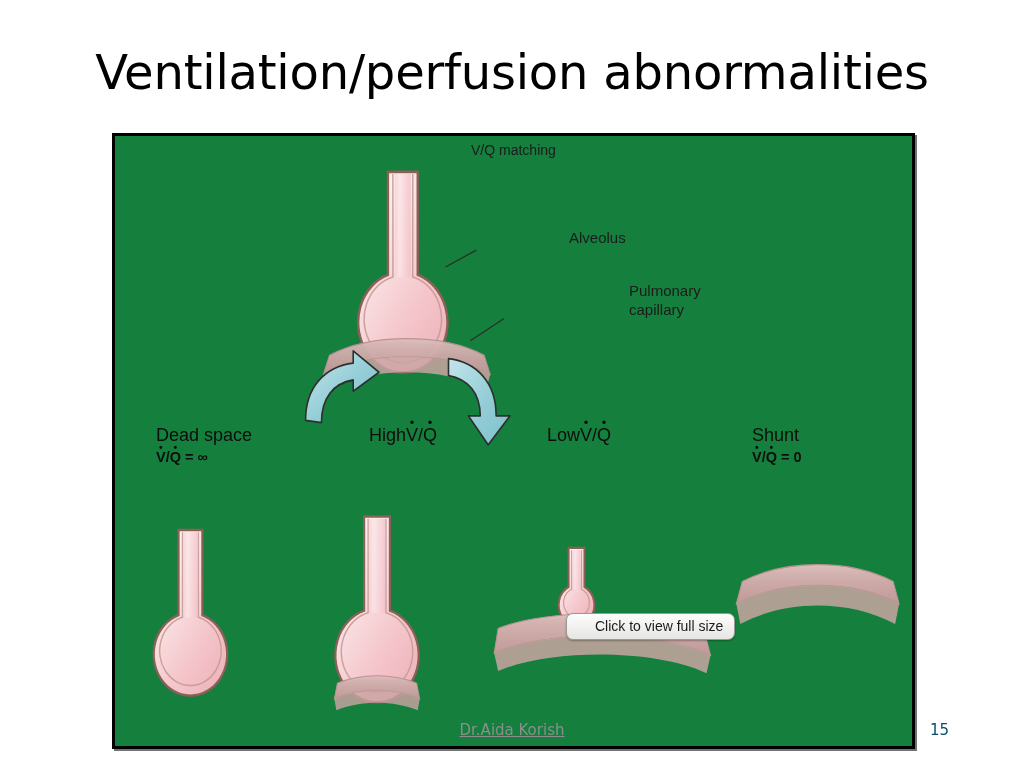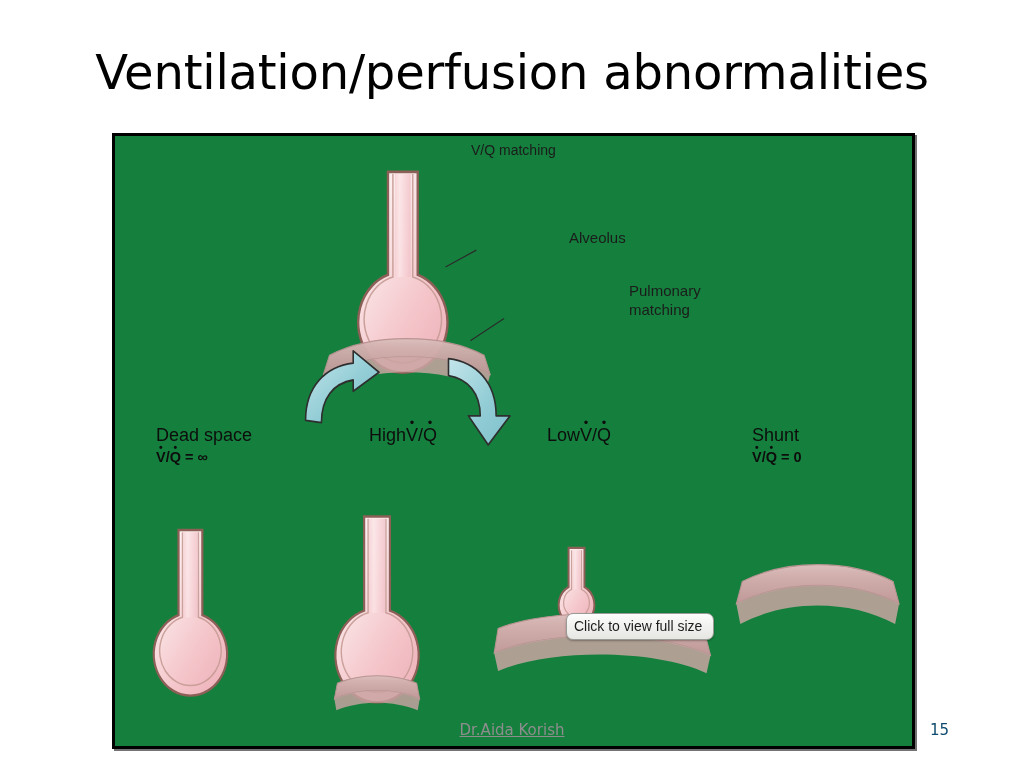--- a/index.html
+++ b/index.html
@@ -91,21 +91,21 @@
     transform: translateX(-50%);
     font-size: 0.72em;
     line-height: 1;
   }
 
   
   #view-full-size-tooltip {
     position: absolute;
     left: 566px;
     top: 613px;
-    padding: 4px 11px 5px 7px;
+    padding: 4px 11px 5px 28px;
     background: linear-gradient(to bottom, #fdfdfd 0%, #f0f0ee 55%, #e6e6e3 100%);
     border: 1px solid #9a9a96;
     border-radius: 7px;
     box-shadow: 0 1px 2px rgba(0,0,0,0.30);
     font-family: "Liberation Sans", sans-serif;
     font-size: 14px;
     color: #1c1c1c;
     white-space: nowrap;
   }
 
@@ -266,21 +266,21 @@
                C 740,414 676,414 630,436 Z" fill="#c9a4a2" opacity="0.85"></path>
     </g>
   </svg>
 
   <div class="fig-label lbl-top" style="left:356px; top:6px;">V/Q matching</div>
 
   <div class="fig-label lbl-call" style="left:454px; top:93px;">Alveolus</div>
 
   <div class="fig-label lbl-call" style="left:466px; top:146px;margin-left:48px;">
     <div>Pulmonary</div>
-    <div>matching</div>
+    <div>capillary</div>
   </div>
 
   <div class="panel-head" style="left:41px; top:289px;">
     <div class="panel-title">Dead space</div>
     <div class="panel-ratio"><span class="dotted"><span class="dot-over">•</span><span>V</span></span><span>/</span><span class="dotted"><span class="dot-over">•</span><span>Q</span></span><span> = ∞</span></div>
   </div>
 
   <div class="panel-head" style="left:228px; top:289px;margin-left:26px;">
     <div class="panel-title"><span>High</span><span class="dotted"><span class="dot-over">•</span><span>V</span></span><span>/</span><span class="dotted"><span class="dot-over">•</span><span>Q</span></span></div>
   </div>

